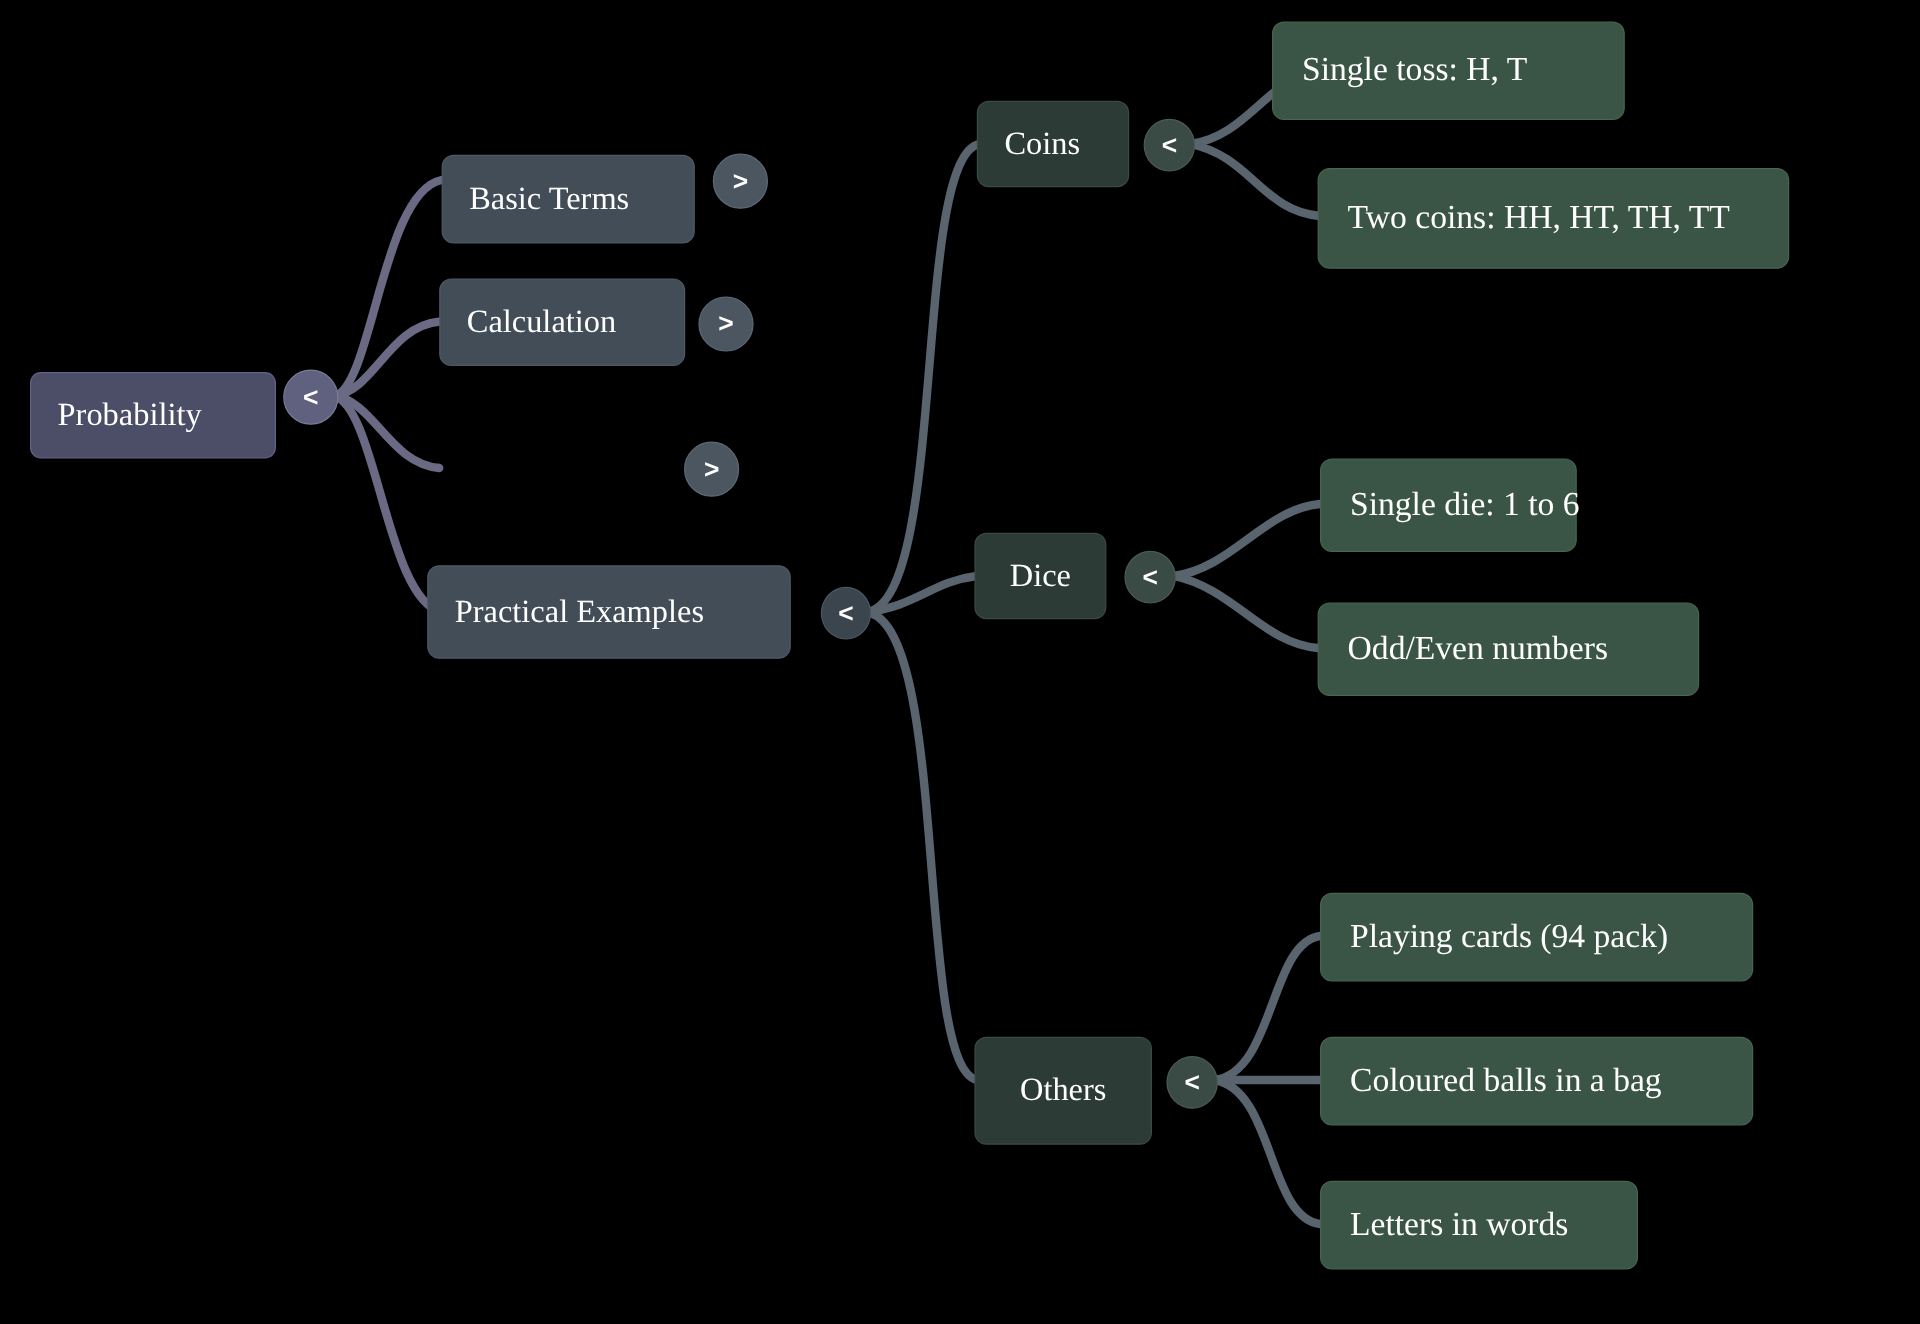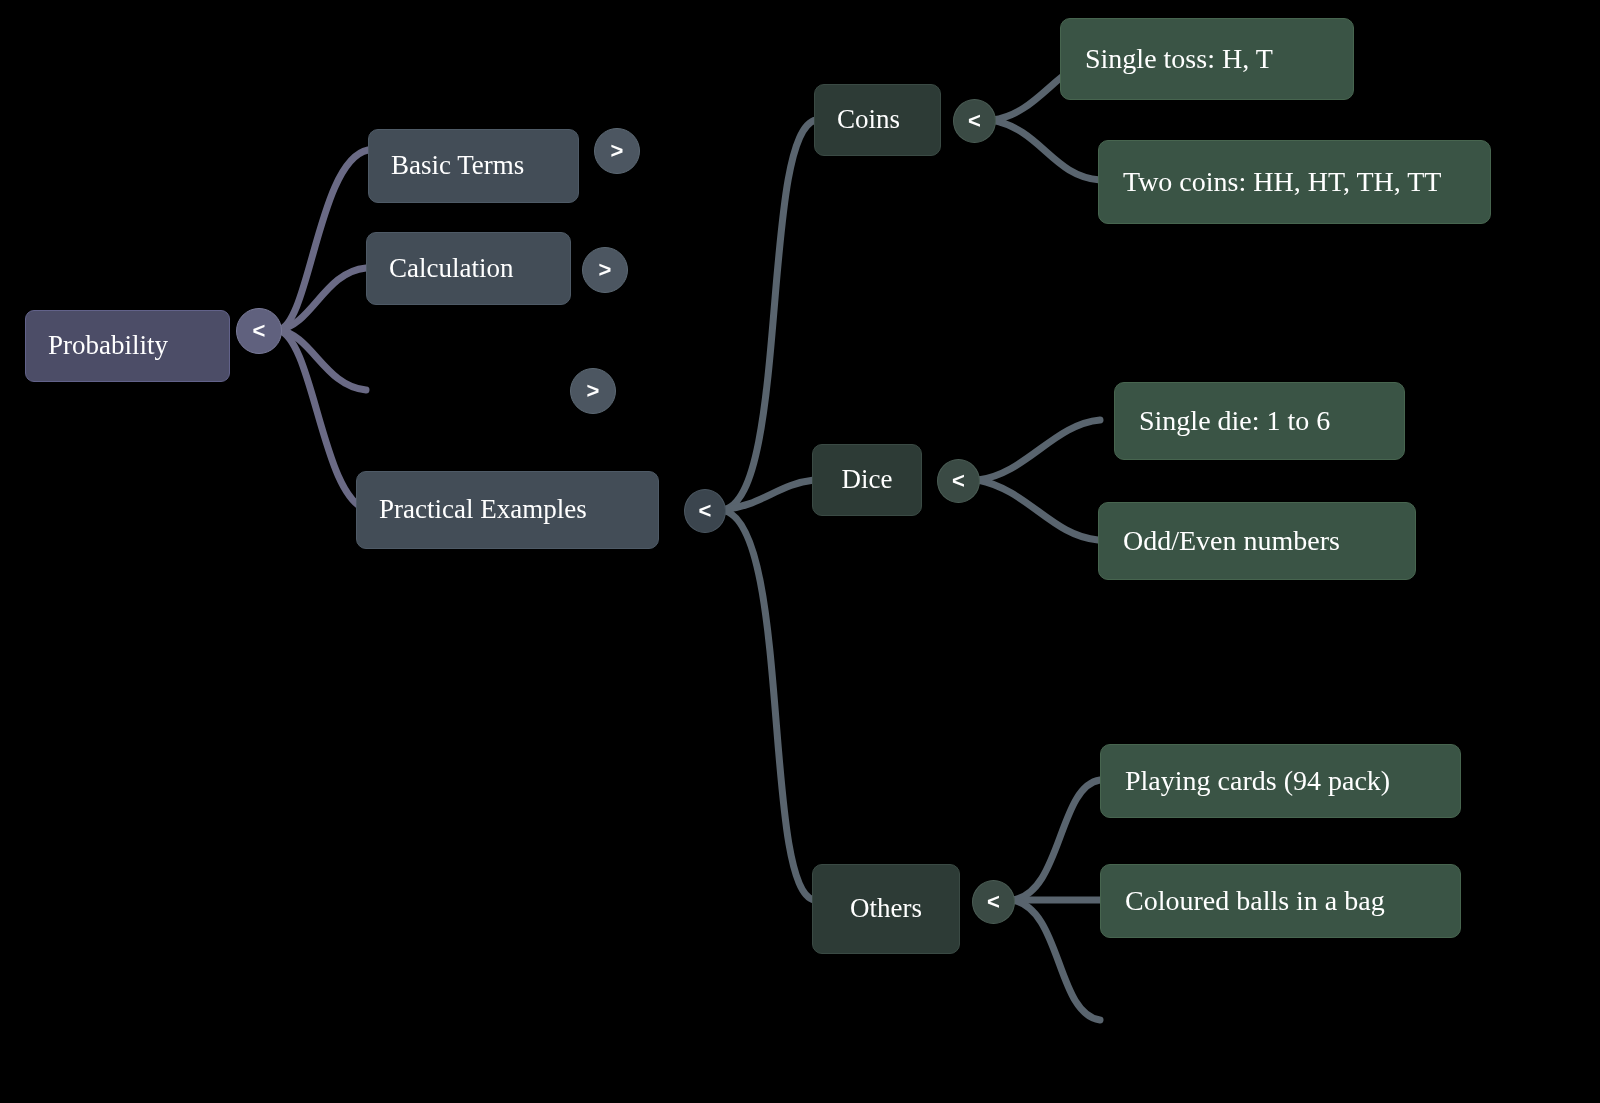--- a/index.html
+++ b/index.html
@@ -164,35 +164,38 @@
 
   <div class="node leaf" style="left:1098px; top:140px; width:393px; height:84px;">
     <span class="node-label">Two coins: HH, HT, TH, TT</span>
   </div>
 
   <div class="node mid" style="left:812px; top:444px; width:110px; height:72px;">
     <span class="node-label" style="text-align:center;">Dice</span>
   </div>
   <div class="toggle t-dark" style="left:937px; top:459px; width:41px; height:42px; font-size:22px;">&lt;</div>
 
-  <div class="node leaf" style="left:1100px; top:382px; width:291px; height:78px;margin-left:14px;">
+  <div class="node leaf" style="left:1100px; top:382px; width:214px; height:78px;">
     <span class="node-label">Single die: 1 to 6</span>
   </div>
 
   <div class="node leaf" style="left:1098px; top:502px; width:318px; height:78px;">
     <span class="node-label">Odd/Even numbers</span>
   </div>
 
   <div class="node mid" style="left:812px; top:864px; width:148px; height:90px;">
     <span class="node-label" style="text-align:center;">Others</span>
   </div>
   <div class="toggle t-dark" style="left:972px; top:880px; width:41px; height:42px; font-size:22px;">&lt;</div>
 
   <div class="node leaf" style="left:1100px; top:744px; width:361px; height:74px;">
     <span class="node-label">Playing cards (94 pack)</span>
   </div>
 
   <div class="node leaf" style="left:1100px; top:864px; width:361px; height:74px;">
     <span class="node-label">Coloured balls in a bag</span>
   </div>
 
+  <div class="node leaf" style="left:1100px; top:984px; width:265px; height:74px;">
+    <span class="node-label">Letters in words</span>
+  </div>
 
 </div>
 
 </body></html>

